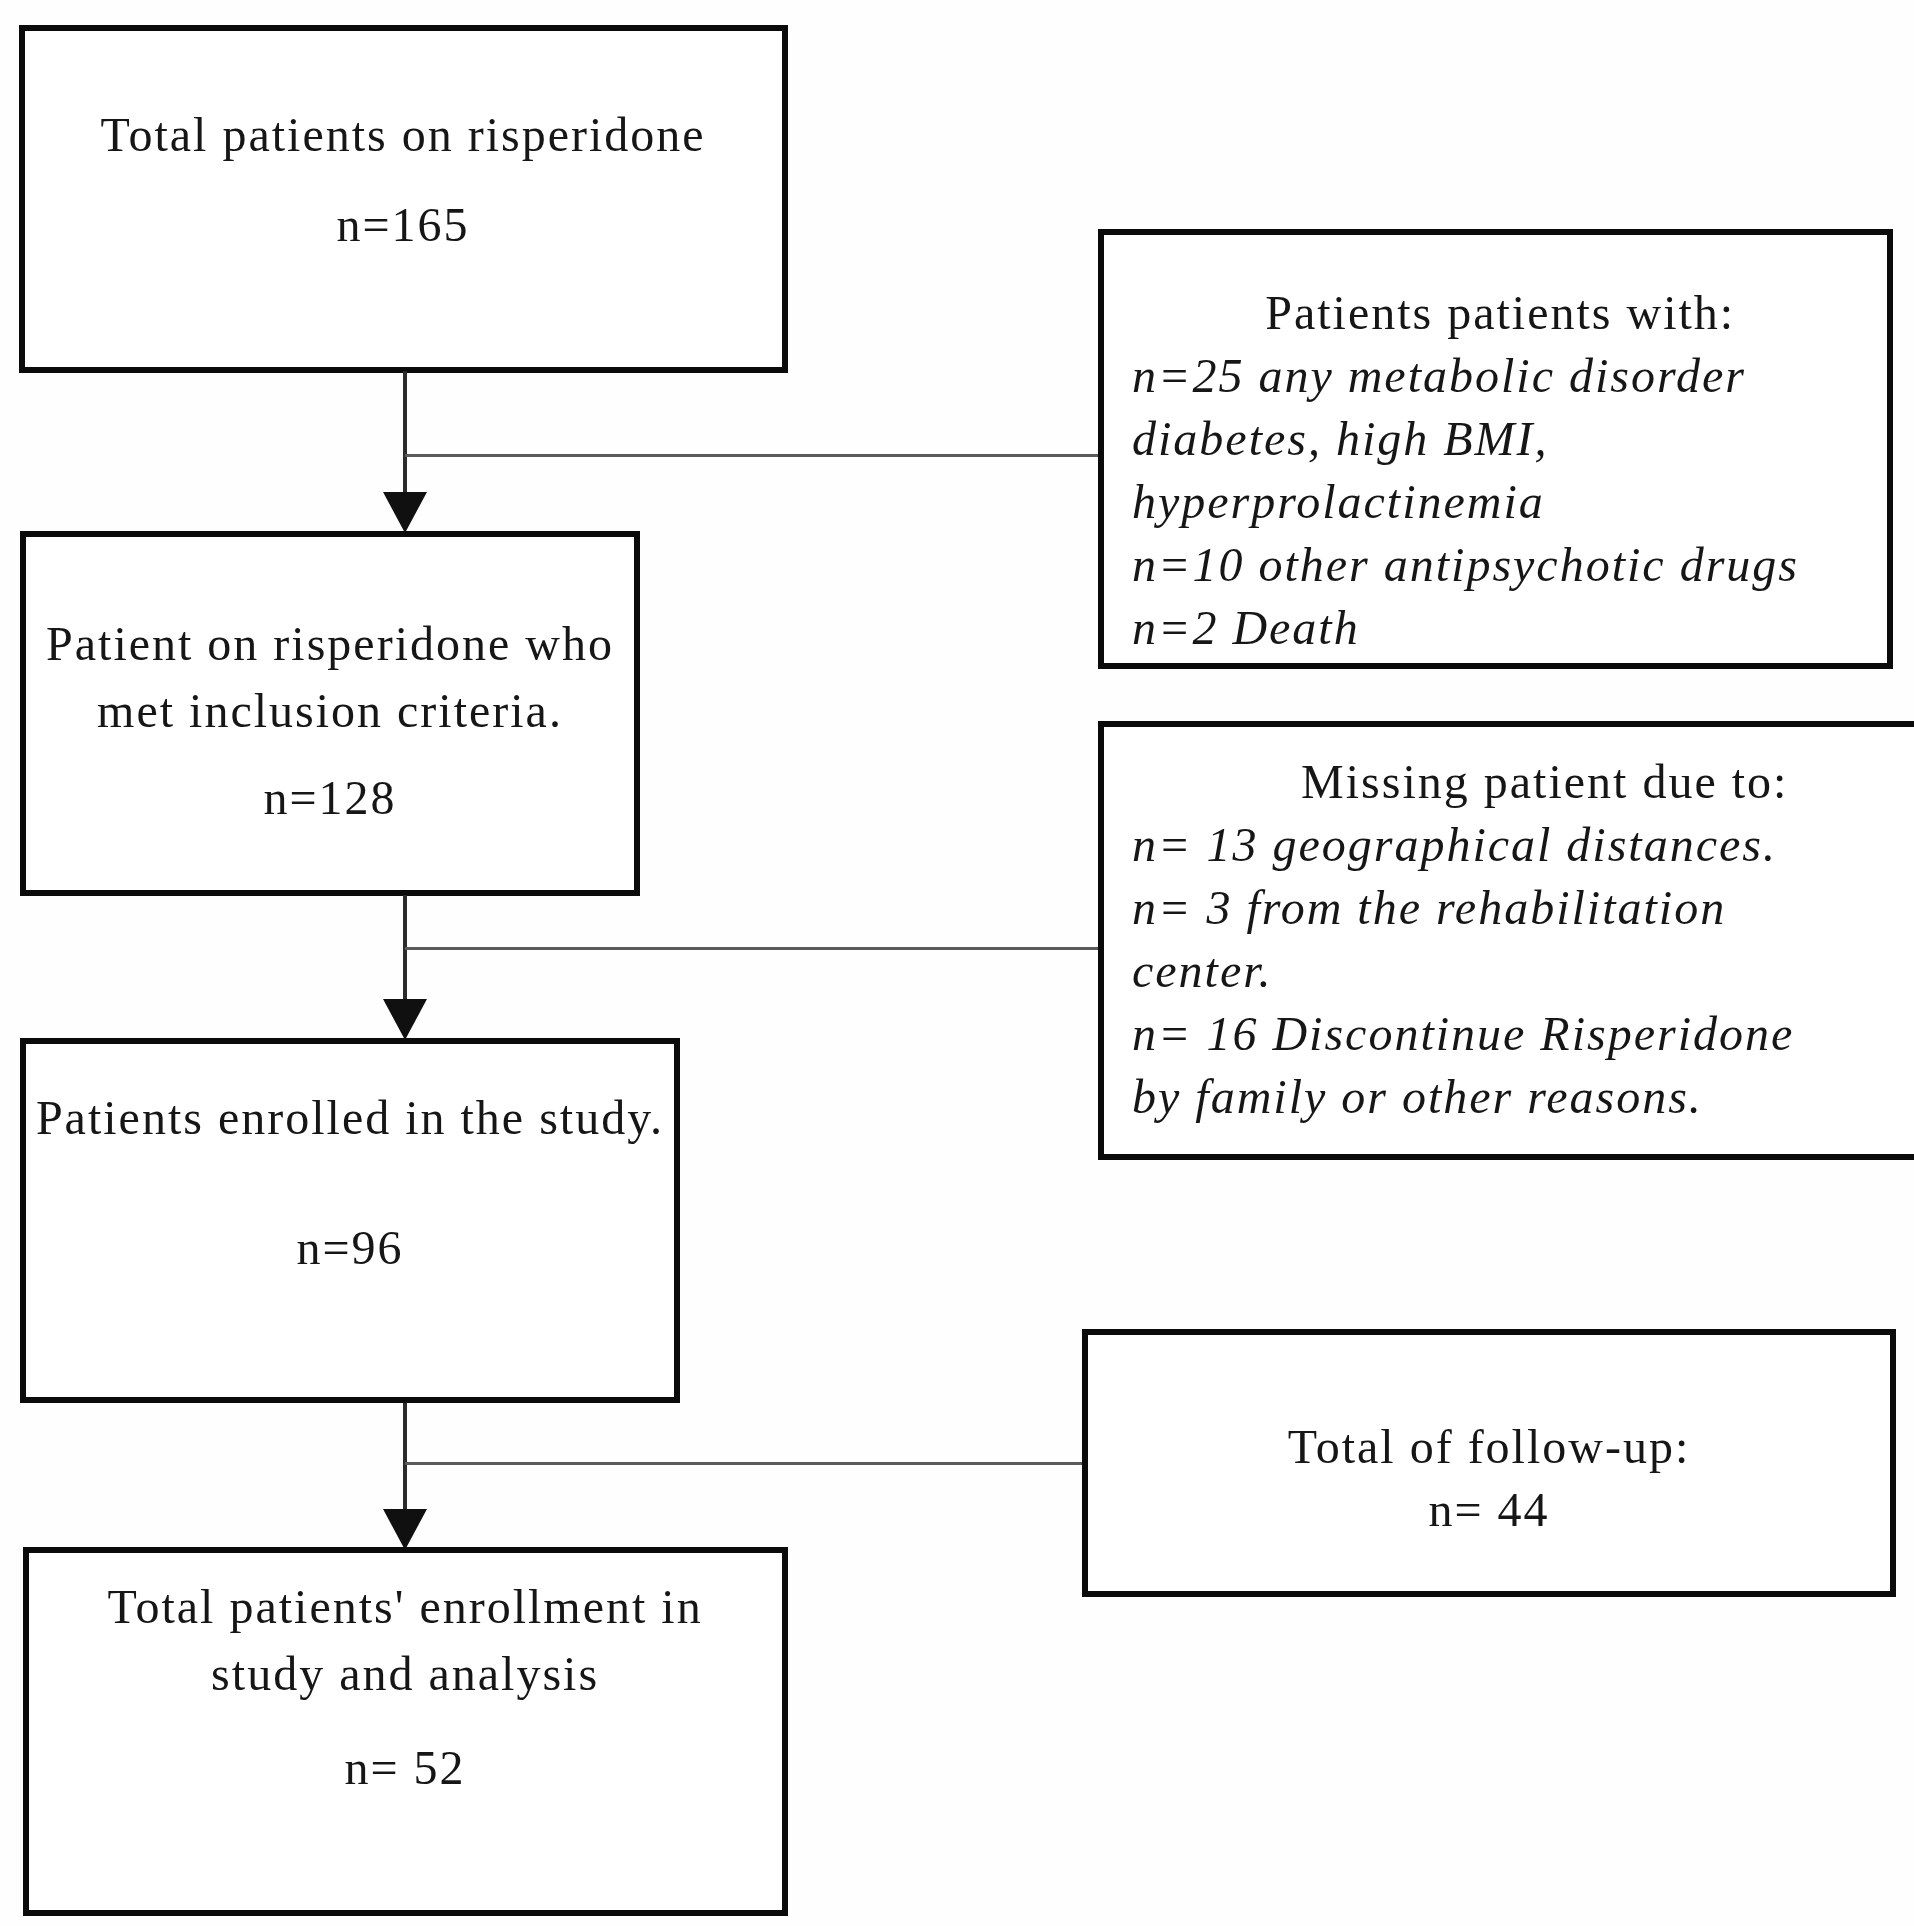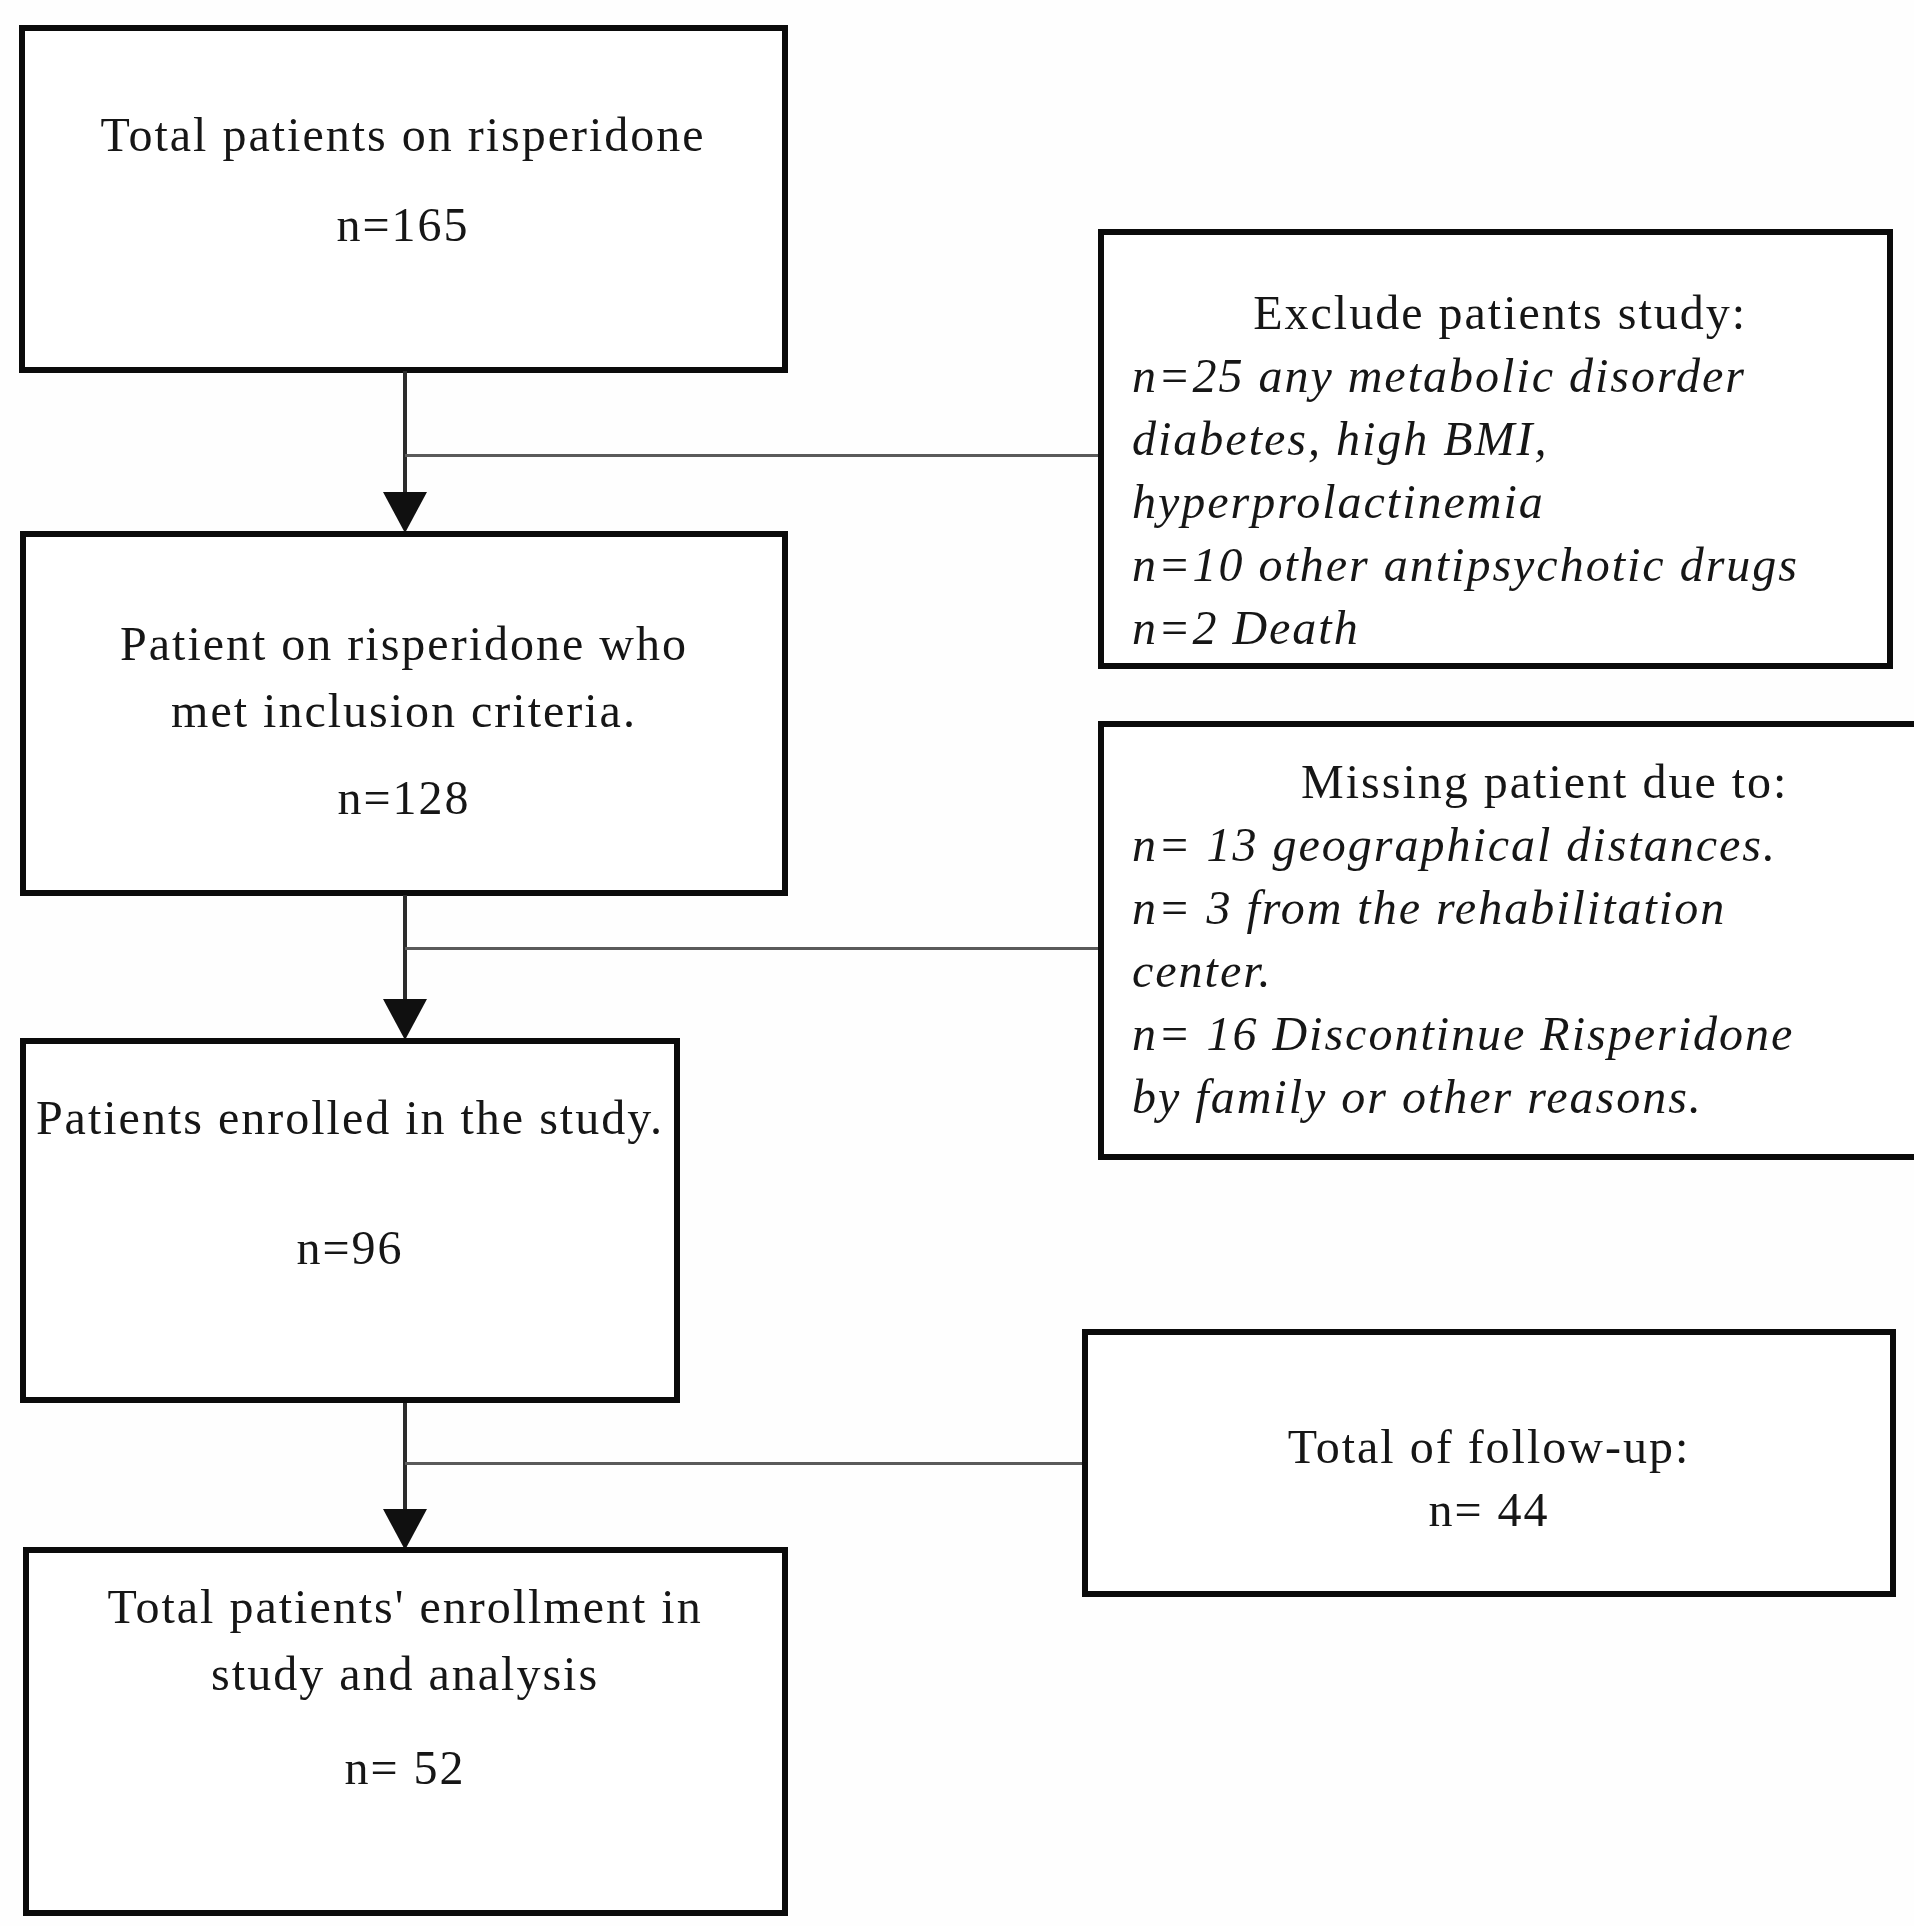--- a/index.html
+++ b/index.html
@@ -29,21 +29,21 @@
   .left-box { text-align: center; }
   .right-box { line-height: 63px; }
   .right-box .heading { text-align: center; }
   .right-box .rline { text-align: left; font-style: italic; }
   .title, .count, .heading, .rline { white-space: nowrap; }
   .left-box .title { white-space: nowrap; }
 
   
   .b-l1 { left: 18.6px;  top: 25px;   width: 769px; height: 348px; padding-top: 70px; }
   .b-l1 .count { margin-top: 23px; }
-  .b-l2 { left: 20px;  top: 531px;  width: 768px; height: 365px; padding-top: 73px; }
+  .b-l2 { left: 20px;  top: 531px;  width: 620px; height: 365px; padding-top: 73px; }
   .b-l2 .count { margin-top: 20px; }
   .b-l3 { left: 20px;  top: 1038px; width: 660px; height: 365px; padding-top: 40px; }
   .b-l3 .count { margin-top: 63px; }
   .b-l4 { left: 22.6px;  top: 1547px; width: 765px; height: 369px; padding-top: 20px; }
   .b-l4 .count { margin-top: 26.5px; }
 
   
   .b-r1 { left: 1098px; top: 229px;  width: 795px; height: 440px; padding: 46px 18.6px 0 28px; }
   .b-r2 { left: 1098px; top: 721px; width: 884px; height: 439px; padding: 23px 18.6px 0 28px; }
   .b-r3 { left: 1082px; top: 1329px; width: 814px; height: 268px; padding-top: 80px; text-align: center; }
@@ -85,21 +85,21 @@
 <body>
 
 <div class="canvas">
 
   <div class="box left-box b-l1">
     <div class="title">Total patients on risperidone</div>
     <div class="count">n=165</div>
   </div>
 
   <div class="box right-box b-r1">
-    <div class="heading">Exclude patients study:</div>
+    <div class="heading">Patients patients with:</div>
     <div class="rline">n=25 any metabolic disorder</div>
     <div class="rline">diabetes, high BMI,</div>
     <div class="rline">hyperprolactinemia</div>
     <div class="rline">n=10 other antipsychotic drugs</div>
     <div class="rline">n=2 Death</div>
   </div>
 
   <div class="varrow va-1">
     <div class="shaft"></div>
     <div class="head"></div>

